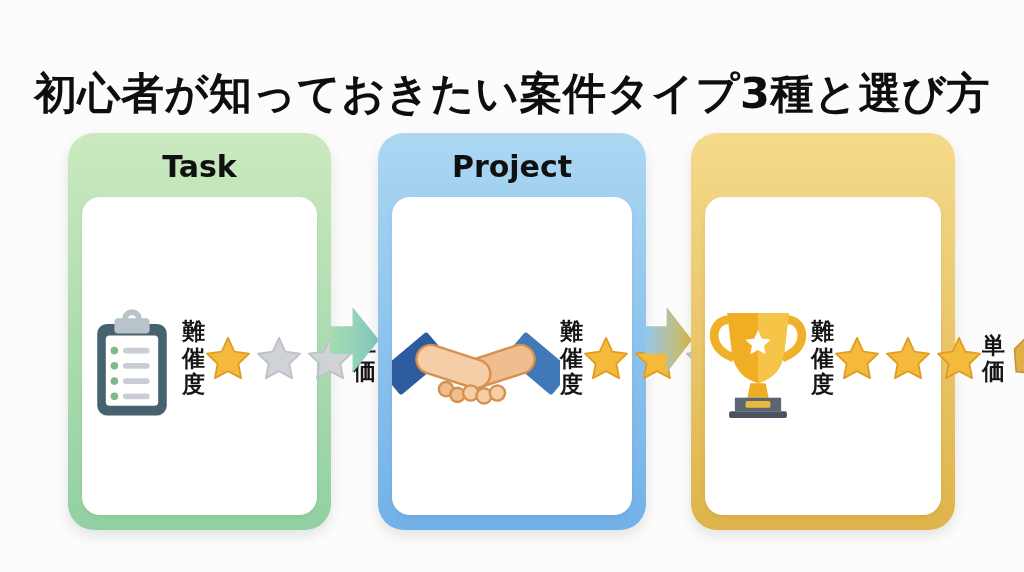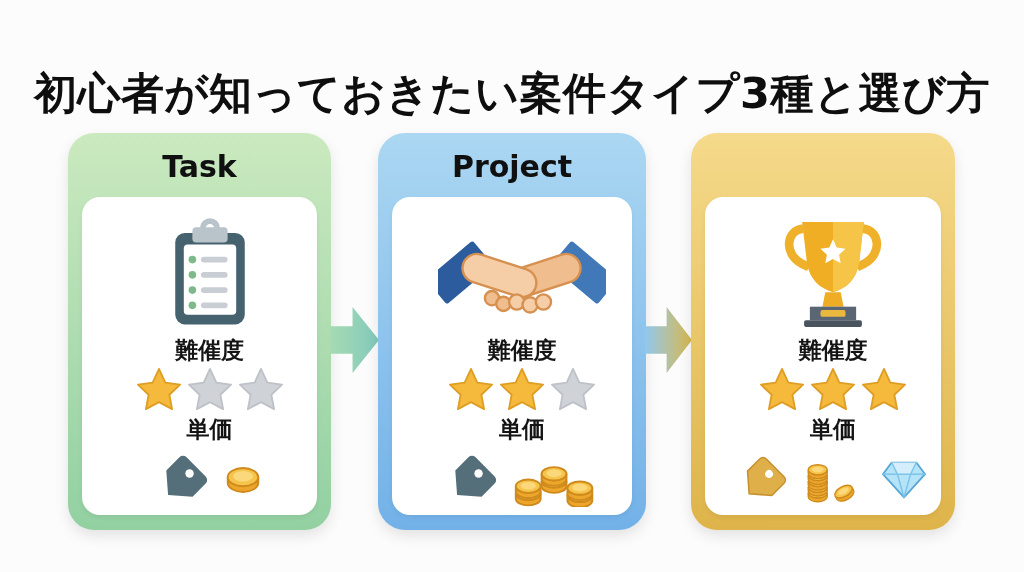--- a/index.html
+++ b/index.html
@@ -10,32 +10,31 @@
   }
   .title{
     position:absolute;top:34px;left:0;width:100%;text-align:center;
     font-size:43px;font-weight:800;color:#0e0e0e;letter-spacing:.5px;margin-top:31px;
   }
   .card{
     position:absolute;top:133px;height:397px;border-radius:26px;
     box-shadow:0 6px 14px rgba(0,0,0,.10);
   }
   .card-task{left:68px;width:263px;}
-  .card-project{left:378px;width:268px;border-radius:27px;}
+  .card-project{left:378px;width:268px;}
   .card-competition{left:691px;width:264px;}
   .card-label{
     height:66px;display:flex;align-items:center;justify-content:center;
     font-size:30px;font-weight:800;color:#101010;
   }
   .card-body{
     position:absolute;left:14px;right:14px;top:64px;bottom:15px;
     background:#ffffff;border-radius:18px;
-    display:flex;flex-direction:column;align-items:center;
+    display:flex;flex-direction:row;align-items:center;
     box-shadow:0 2px 5px rgba(0,0,0,.06);
-    padding-left:20px;
   }
   .icon-area{height:122px;margin-top:14px;display:flex;align-items:center;justify-content:center;}
   .sec-label{font-size:23px;font-weight:800;color:#141414;line-height:1.15;margin-top:4px;}
   .stars{display:flex;gap:5px;margin-top:3px;height:46px;align-items:center;}
   .star{width:46px;height:44px;}
   .star polygon{stroke-width:2;stroke-linejoin:round;}
   .star-gold polygon{fill:#f5b93c;stroke:#de9e24;}
   .star-gray polygon{fill:#cfd2d7;stroke:#bec2c8;}
   .price-icons{display:flex;align-items:center;gap:12px;margin-top:3px;flex:1;}
   .arrow{

